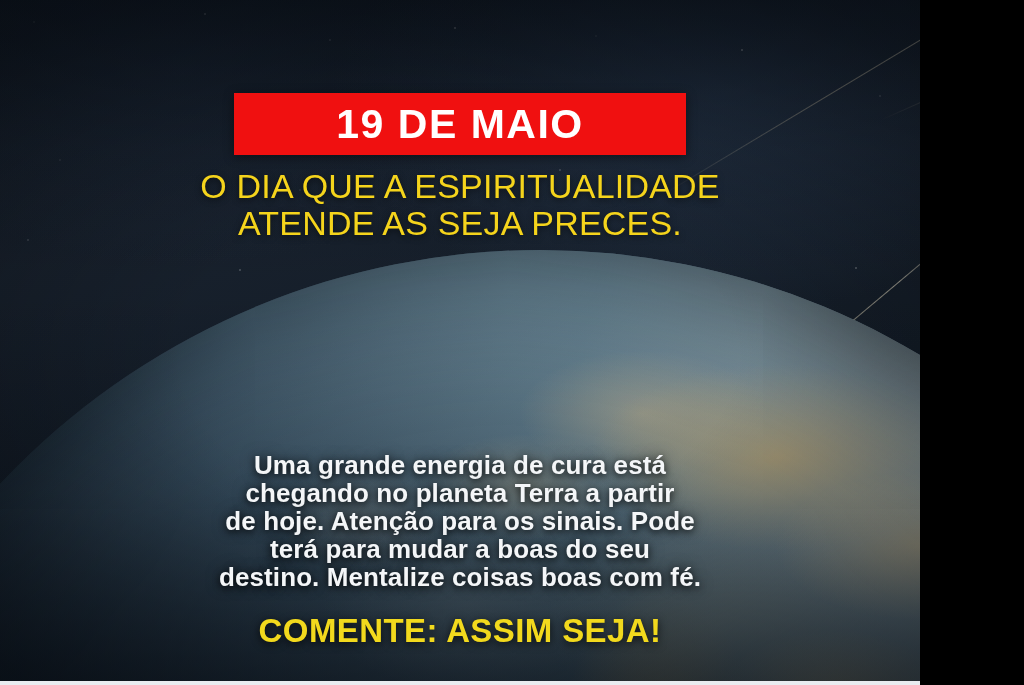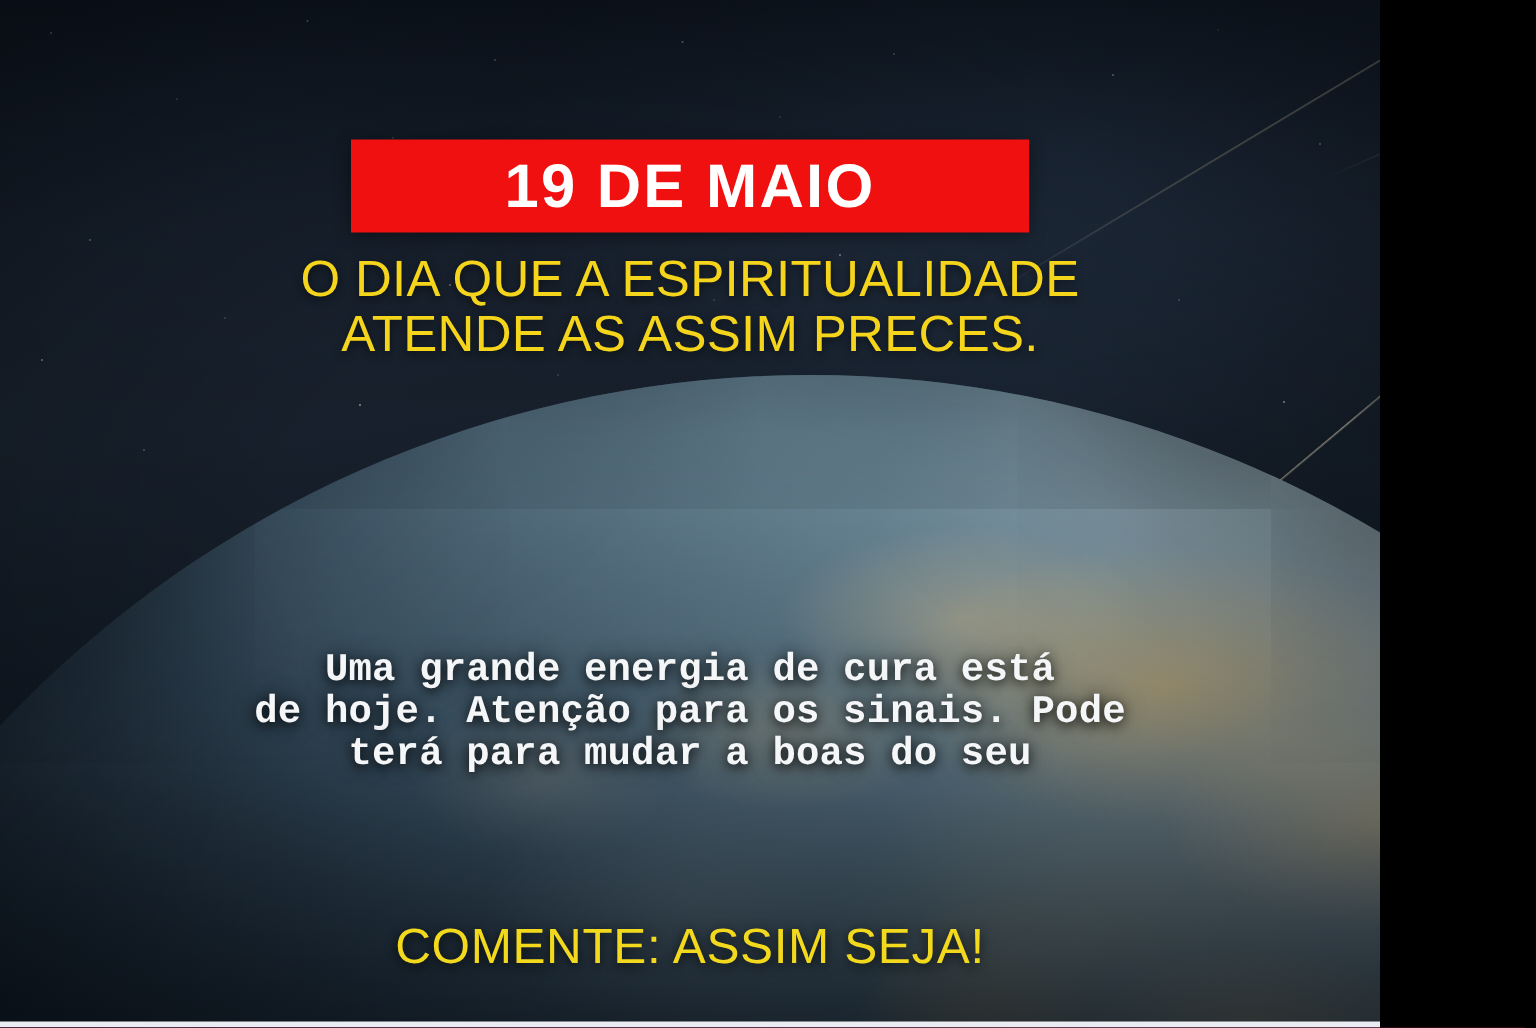--- a/index.html
+++ b/index.html
@@ -212,41 +212,41 @@
     font-weight: normal;
     line-height: 37px;
     letter-spacing: 0.2px;
     text-shadow: 0 2px 6px rgba(0,0,0,0.55);
     font-family: "Liberation Sans", sans-serif;
   }
   .headline span { display: block; white-space: nowrap; }
 
   .body-copy {
     position: absolute;
-    top: 432px;
+    top: 451px;
     left: 0;
     right: 0;
     color: #f4f6f8;
     font-size: 26px;
     font-weight: bold;
     line-height: 28px;
     letter-spacing: 0.1px;
     text-shadow: 0 2px 7px rgba(0,0,0,0.75), 0 0 14px rgba(0,0,0,0.5);
-    font-family: Liberation Mono, monospace;
+    font-family: Liberation Sans, sans-serif;
   }
   .body-copy span { display: block; white-space: nowrap; }
 
   .cta {
     position: absolute;
     top: 613px;
     left: 0;
     right: 0;
     color: #f2d91d;
     font-size: 33px;
-    font-weight: normal;
+    font-weight: bold;
     letter-spacing: 0.4px;
     line-height: 36px;
     white-space: nowrap;
     text-shadow: 0 2px 8px rgba(0,0,0,0.8);
     font-family: "Liberation Sans", sans-serif;
   }
 
   .bottom-strip {
     position: absolute;
     left: 0;
@@ -277,26 +277,28 @@
   <div class="vignette"></div>
 
   <div class="content">
 
     <div class="date-banner">
       <span class="date-banner-text">19 DE MAIO</span>
     </div>
 
     <div class="headline">
       <span>O DIA QUE A ESPIRITUALIDADE</span>
-      <span>ATENDE AS ASSIM PRECES.</span>
+      <span>ATENDE AS SEJA PRECES.</span>
     </div>
 
     <div class="body-copy">
       <span>Uma grande energia de cura está</span>
+      <span>chegando no planeta Terra a partir</span>
       <span>de hoje. Atenção para os sinais. Pode</span>
       <span>terá para mudar a boas do seu</span>
+      <span>destino. Mentalize coisas boas com fé.</span>
     </div>
 
     <div class="cta">COMENTE: ASSIM SEJA!</div>
   </div>
 
   <div class="bottom-strip"></div>
 </div>
 
 </body></html>

